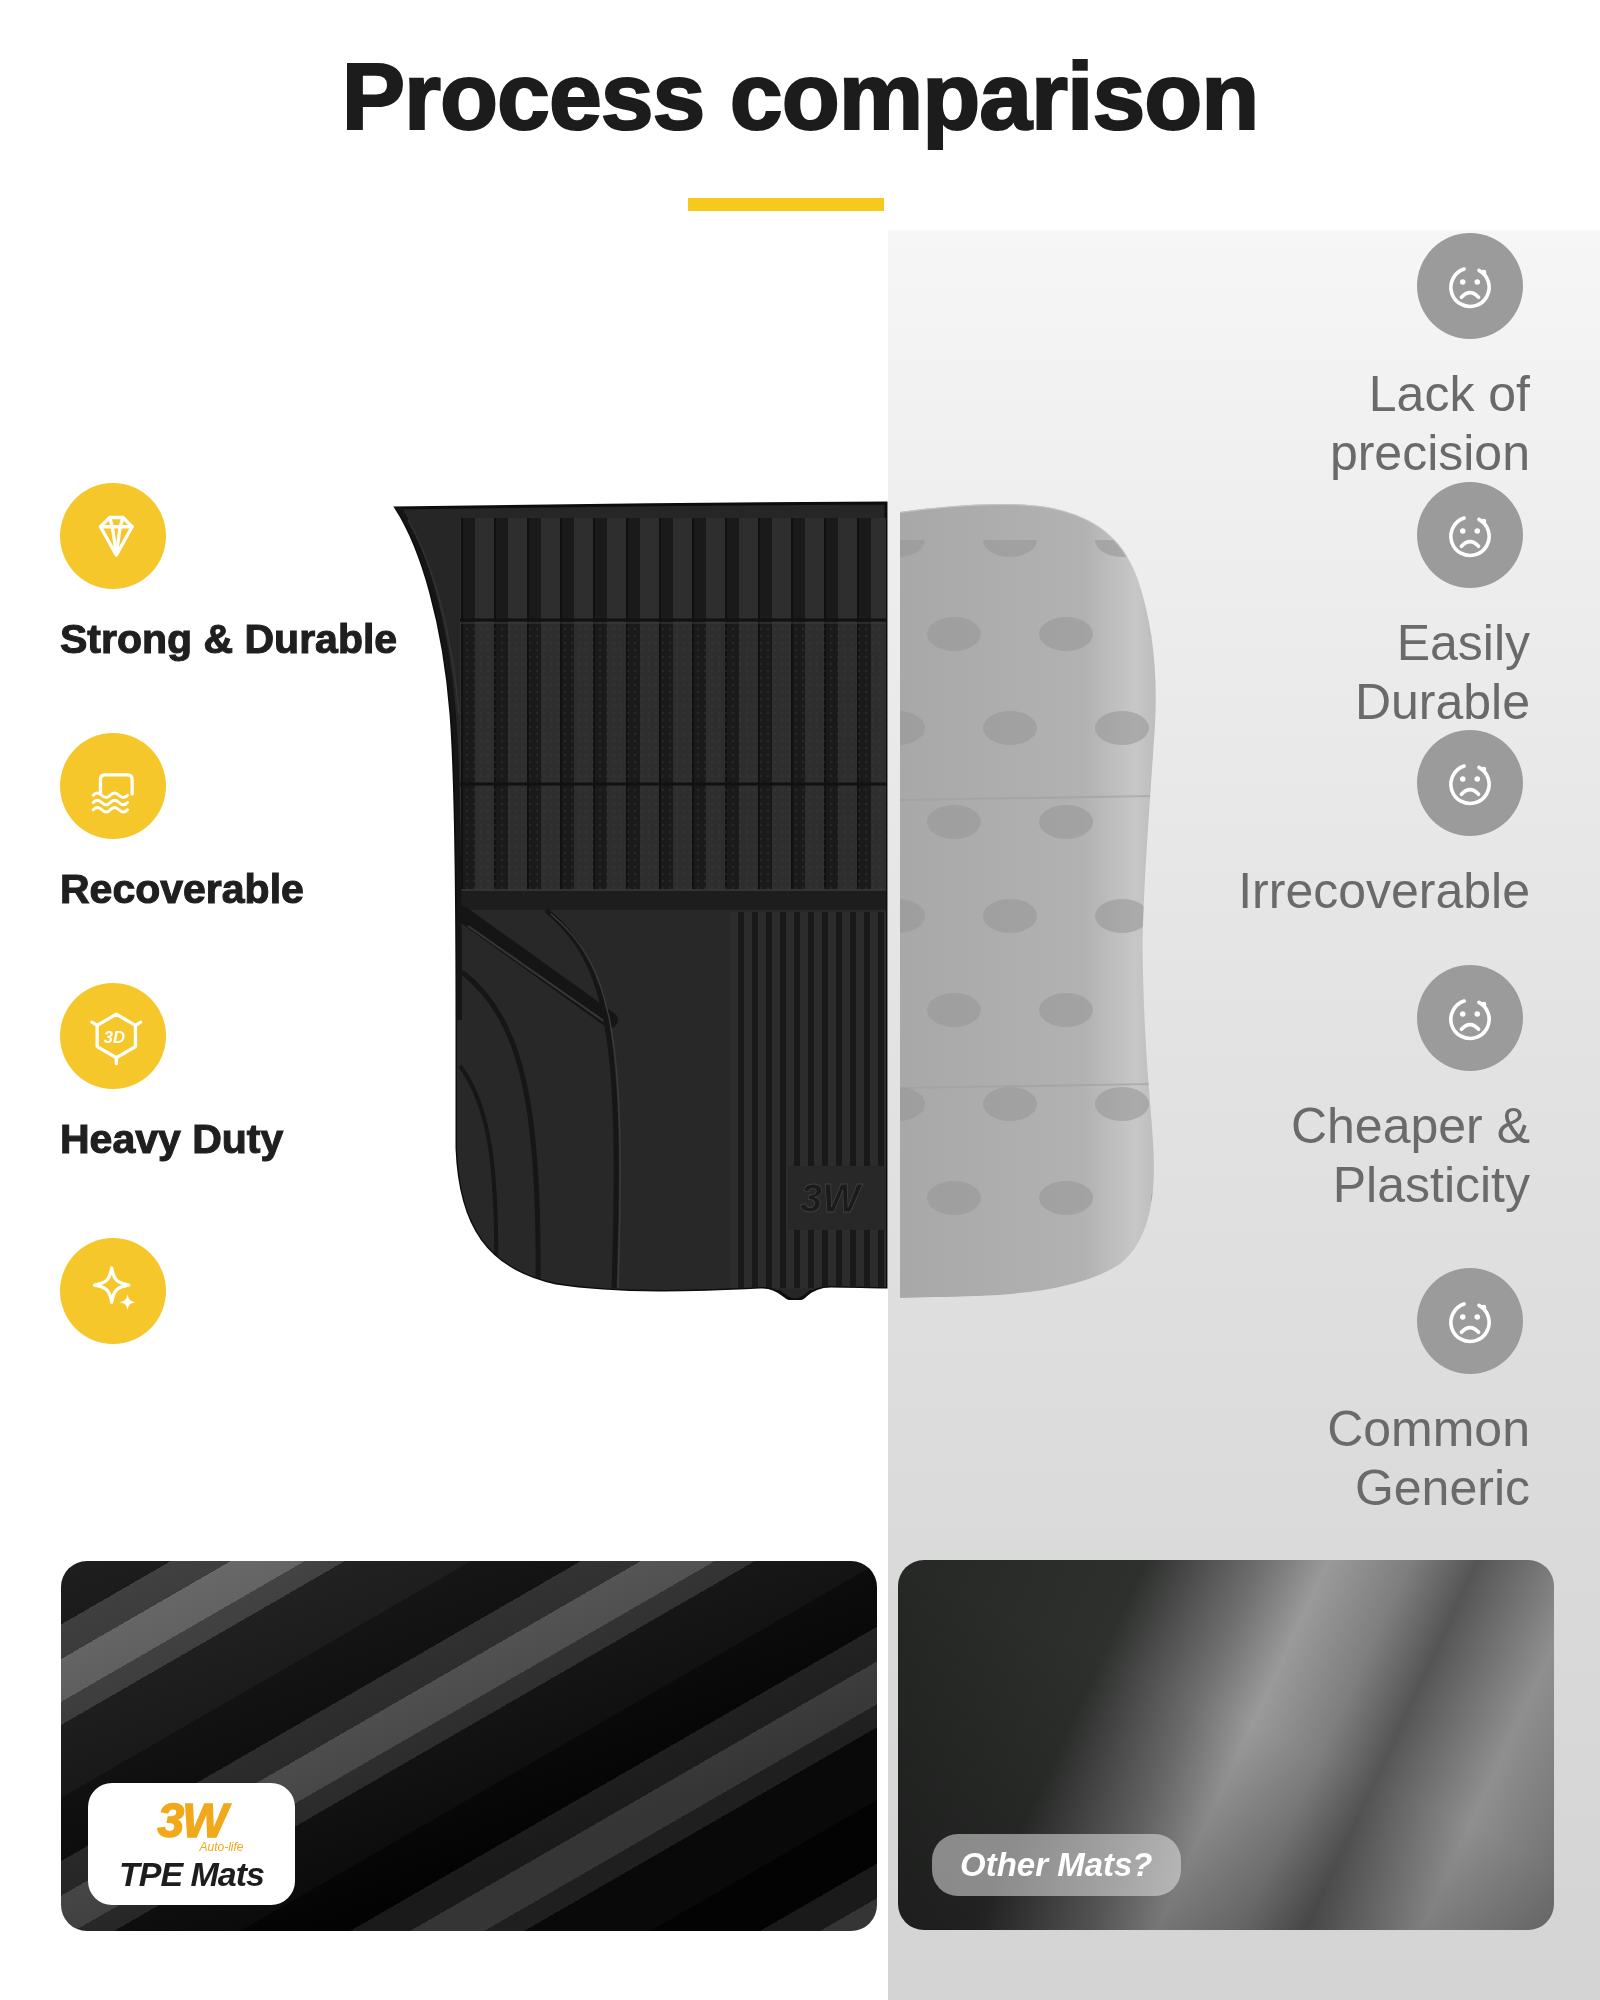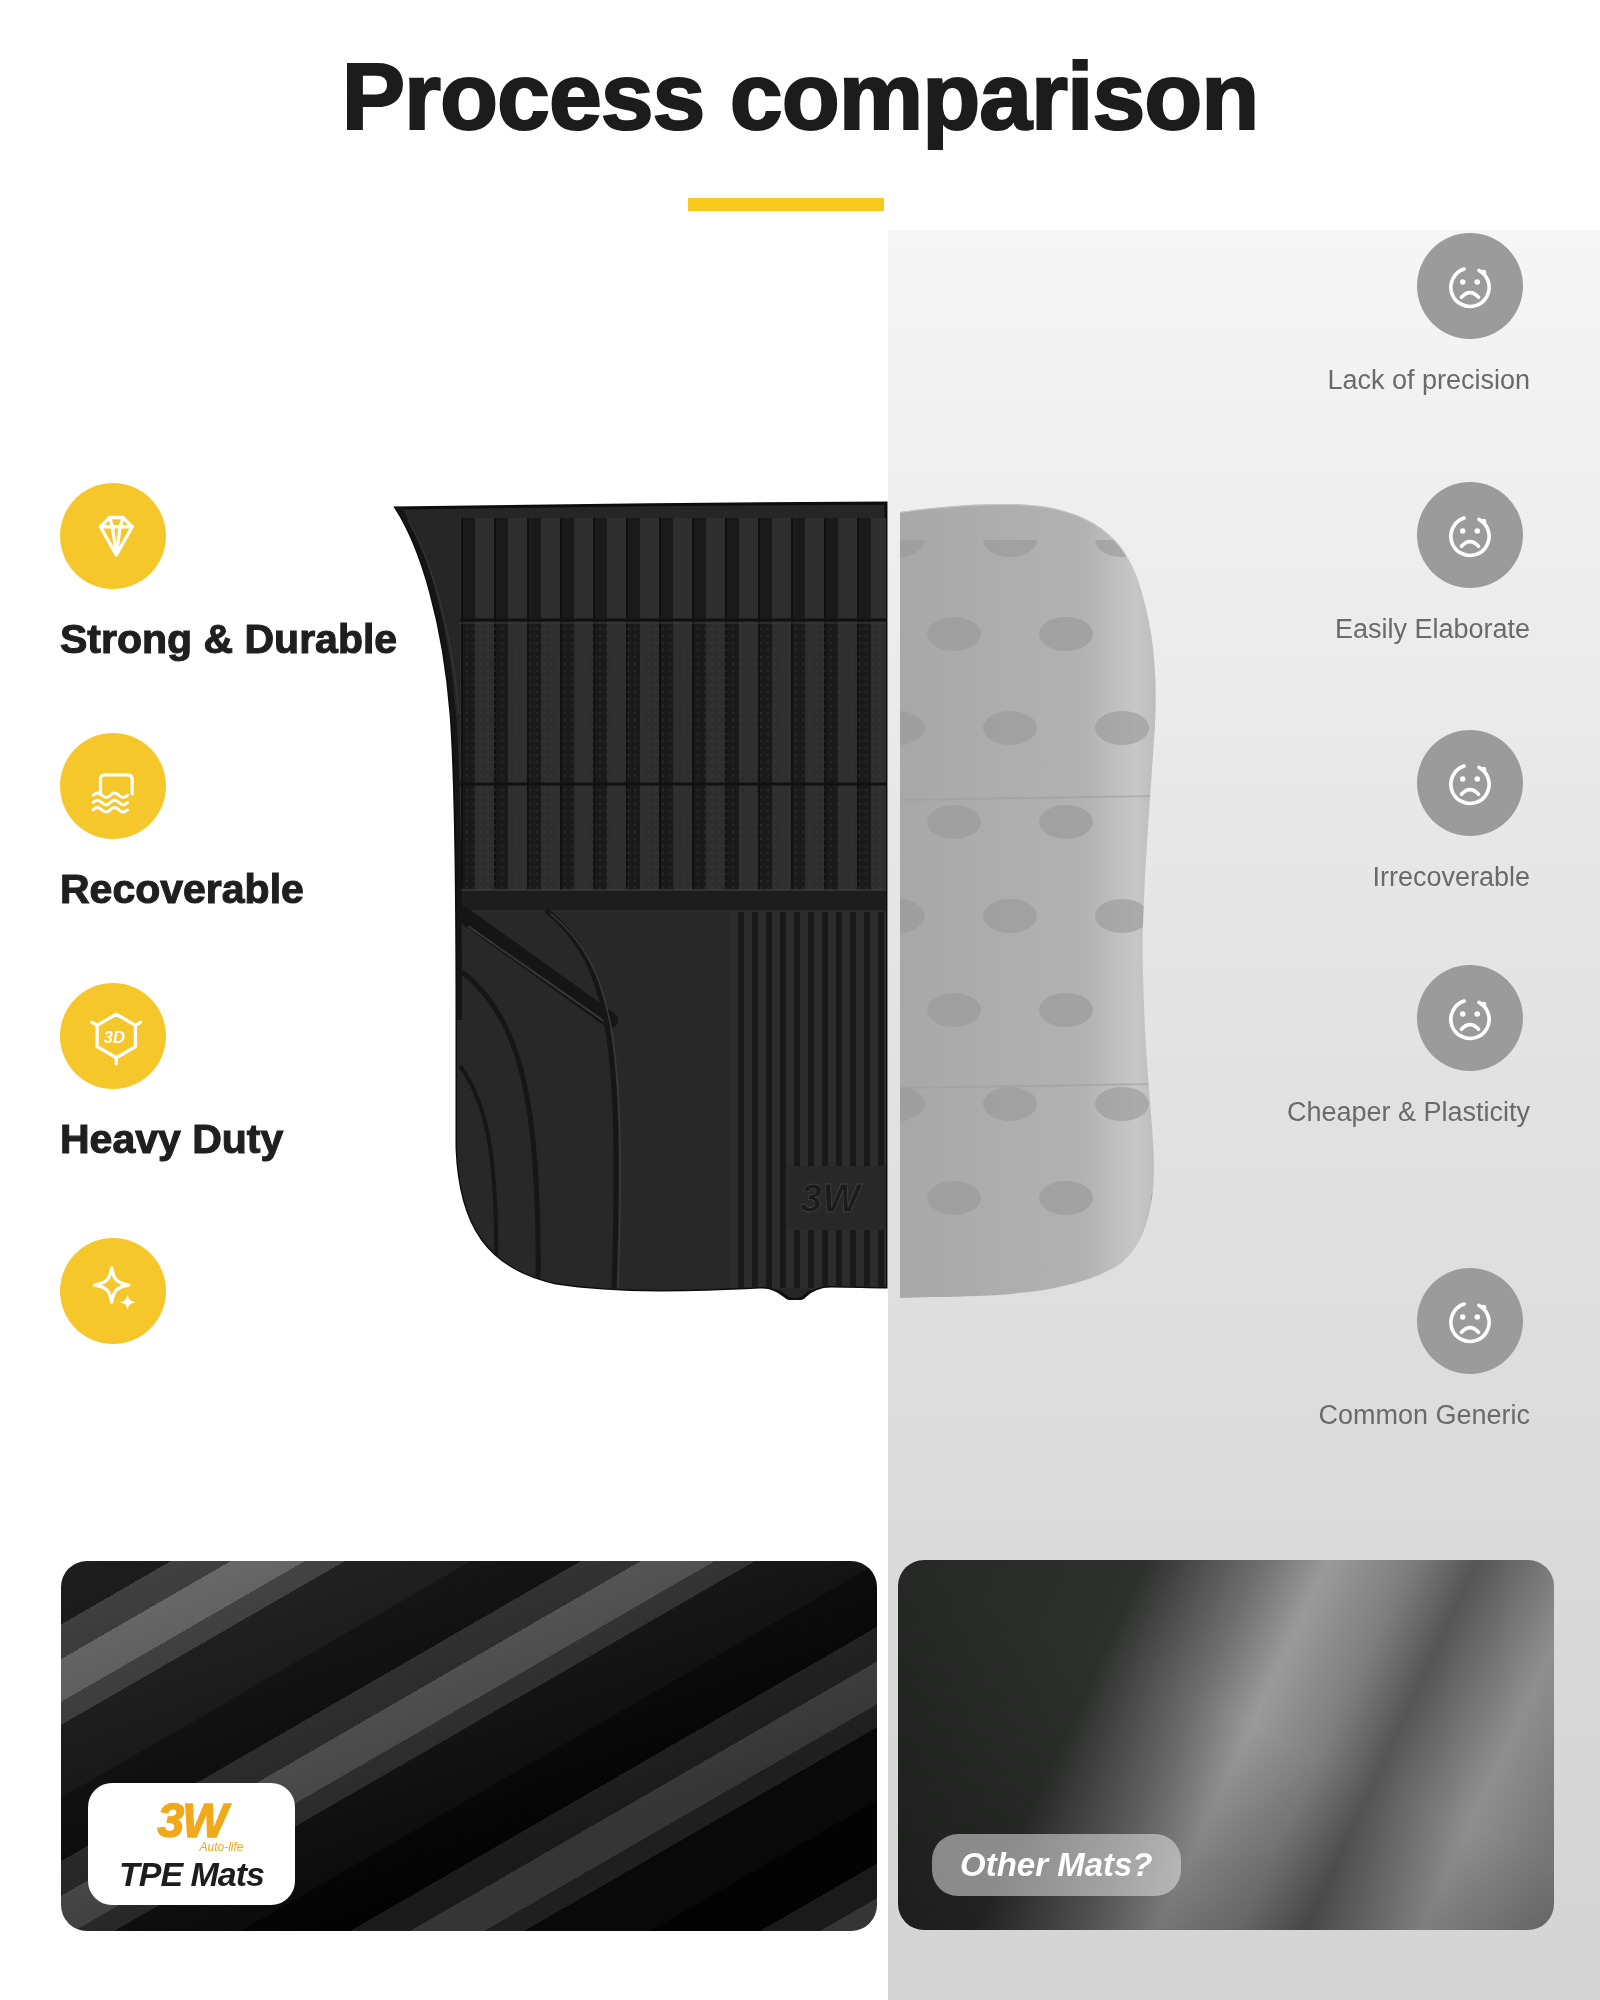--- a/index.html
+++ b/index.html
@@ -19,21 +19,21 @@
   .feature-row{position:absolute;display:flex;flex-direction:column;}
   .feature-row.left{left:60px;align-items:flex-start;text-align:left;}
   .feature-row.right{right:70px;align-items:flex-end;text-align:right;}
   .badge-circle{width:106px;height:106px;border-radius:50%;display:flex;align-items:center;justify-content:center;}
   .badge-circle.yellow{background:#F6C72B;}
   .badge-circle.gray{background:#9B9B9B;}
   .feature-row.right .badge-circle{margin-right:7px;}
   .badge-circle svg{width:66px;height:66px;display:block;}
   .feature-label{margin-top:26px;font-size:41px;font-weight:bold;color:#1F1F1F;line-height:1.18;max-width:360px;
     -webkit-text-stroke:1.1px #1F1F1F;}
-  .feature-row.right .feature-label{font-weight:normal;color:#6A6A6A;font-size:27px;max-width:310px;
+  .feature-row.right .feature-label{font-weight:normal;color:#6A6A6A;font-size:50px;max-width:310px;
     -webkit-text-stroke:0 transparent;}
 
   
   .mat-svg{position:absolute;left:310px;top:500px;width:880px;height:800px;}
 
   
   .photo{position:absolute;border-radius:26px;overflow:hidden;}
   .photo.tpe{left:61px;top:1561px;width:816px;height:370px;background-color:#0a0a0a;
     background-image:
       linear-gradient(160deg,rgba(255,255,255,0.10),rgba(0,0,0,0.45) 70%),
@@ -152,21 +152,21 @@
         </svg>
       </div>
     <div class="feature-label">Lack of precision</div>
   </div>
   <div class="feature-row right" style="top:482px">
     <div class="badge-circle gray">
       <svg>
           <use href="#i-sad"></use>
         </svg>
       </div>
-    <div class="feature-label">Easily Elaborate</div>
+    <div class="feature-label">Easily Durable</div>
   </div>
   <div class="feature-row right" style="top:730px">
     <div class="badge-circle gray">
       <svg>
           <use href="#i-sad"></use>
         </svg>
       </div>
     <div class="feature-label">Irrecoverable</div>
   </div>
   <div class="feature-row right" style="top:965px">

